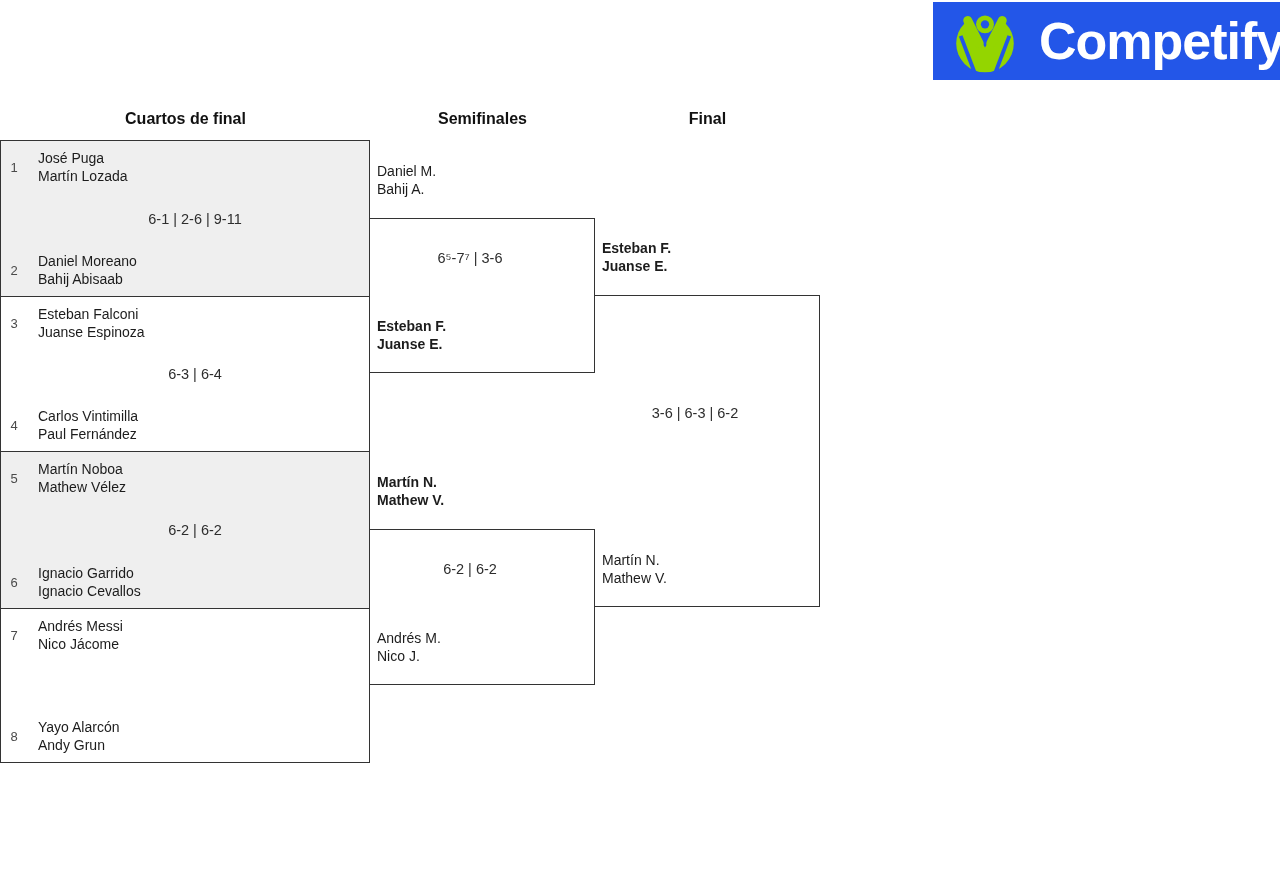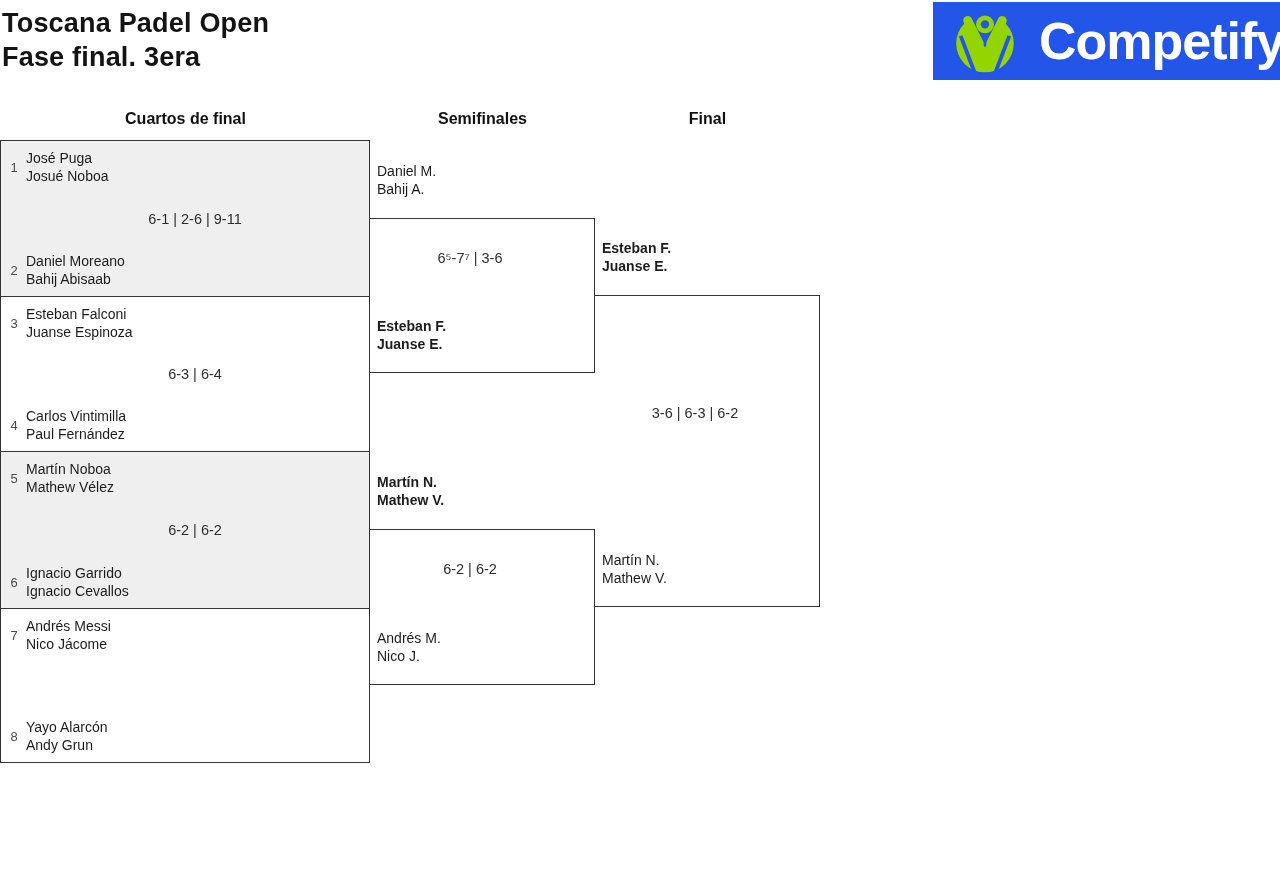--- a/index.html
+++ b/index.html
@@ -42,21 +42,21 @@
     display:flex; flex-direction:column; justify-content:space-between;
     padding:8px 0;
   }
   .qf-m1 { top:0;    height:155px; background:#efefef; }
   .qf-m2 { top:155px; height:155px; background:#ffffff; border-top:1px solid #333; }
   .qf-m3 { top:310px; height:157px; background:#efefef; border-top:1px solid #333; }
   .qf-m4 { top:467px; height:154px; background:#ffffff; border-top:1px solid #333; }
 
   .team-row { display:flex; align-items:center; padding-left:5px; }
   .seed { width:16px; text-align:center; font-size:13px; color:#4a4a4a; flex:none; }
-  .names { margin-left:4px; font-size:14px; line-height:18px; color:#1c1c1c; }
+  .names { margin-left:16px; font-size:14px; line-height:18px; color:#1c1c1c; }
   .names.winner { font-weight:400; }
   .score { text-align:center; font-size:14.5px; color:#2d2d2d;padding-left:20px; }
 
   
   .box { position:absolute; border:1px solid #333; border-left:none; box-sizing:border-box; background:transparent; }
   .sf1 { left:370px; top:218px; width:225px; height:155px; }
   .sf2 { left:370px; top:529px; width:225px; height:156px; }
   .final-box { left:595px; top:295px; width:225px; height:312px; }
 
   
@@ -76,24 +76,20 @@
   }
   .sf1-score { left:370px; top:250px; }
   .sf2-score { left:370px; top:561px; }
   .f-score   { left:595px; top:405px; }
 </style>
 </head>
 <body>
 
 <div class="page">
 
-  <div class="title">
-    <div class="line">Toscana Padel Open</div>
-    <div class="line">Fase final. 3era</div>
-  </div>
 
   <div class="logo">
     <svg width="64" height="64" viewBox="0 0 100 100">
       <circle cx="50" cy="54" r="45" fill="#94d500"></circle>
       <path d="M50,60 L10,-4 L90,-4 Z" fill="#2356e8"></path>
       <line x1="41" y1="54" x2="23" y2="18" stroke="#94d500" stroke-width="14" stroke-linecap="round"></line>
       <line x1="59" y1="54" x2="77" y2="18" stroke="#94d500" stroke-width="14" stroke-linecap="round"></line>
       <line x1="34" y1="100" x2="12" y2="42" stroke="#2356e8" stroke-width="6"></line>
       <line x1="66" y1="100" x2="88" y2="42" stroke="#2356e8" stroke-width="6"></line>
       <circle cx="50" cy="24" r="14" fill="#94d500"></circle>
@@ -106,21 +102,21 @@
   <div class="round-header hdr-sf">Semifinales</div>
   <div class="round-header hdr-f">Final</div>
 
   <div class="qf-col">
 
     <div class="qf-match qf-m1">
       <div class="team-row">
         <span class="seed">1</span>
         <span class="names">
           <div>José Puga</div>
-          <div>Josué Noboa</div>
+          <div>Martín Lozada</div>
         </span>
       </div>
       <div class="score">6-1 | 2-6 | 9-11</div>
       <div class="team-row">
         <span class="seed">2</span>
         <span class="names winner">
           <div>Daniel Moreano</div>
           <div>Bahij Abisaab</div>
         </span>
       </div>

